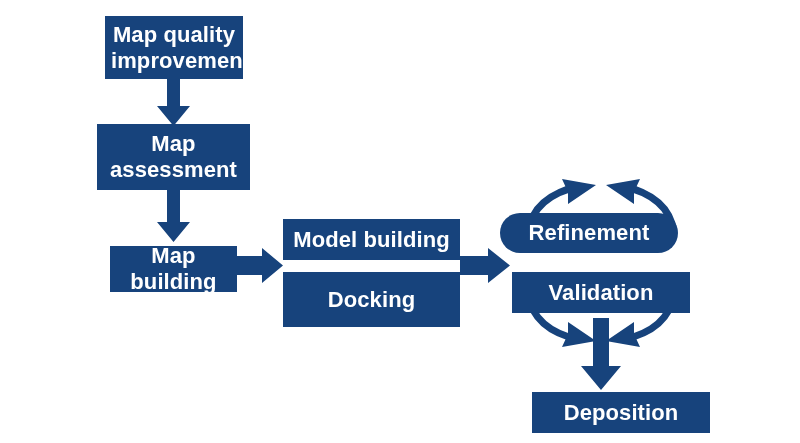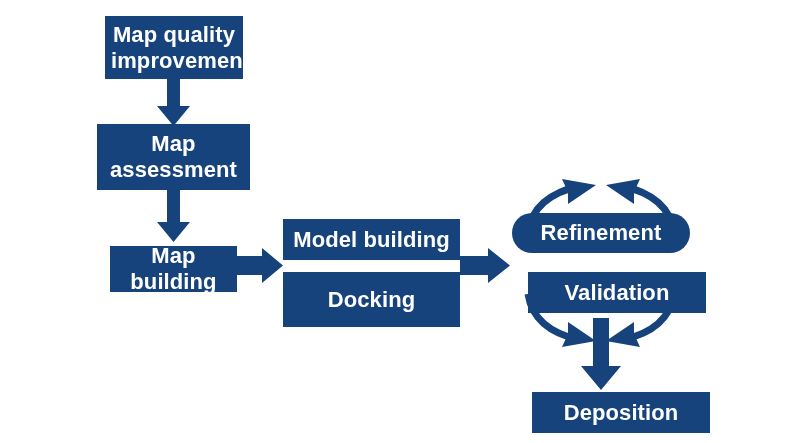--- a/index.html
+++ b/index.html
@@ -37,22 +37,22 @@
   .node span {
     display: block;
     width: 100%;
   }
   
   #node-map-quality      { left: 105px; top: 16px;  width: 138px; height: 63px; }
   #node-map-improvement  { left: 97px;  top: 124px; width: 153px; height: 66px; }
   #node-map-symmetry     { left: 110px; top: 246px; width: 127px; height: 46px; }
   #node-model-building   { left: 283px; top: 212px; width: 177px; height: 41px; margin-top: 7px; }
   #node-docking          { left: 283px; top: 272px; width: 177px; height: 55px; }
-  #node-refinement       { left: 512px; top: 213px; width: 178px; height: 40px; border-radius: 20px; }
-  #node-validation       { left: 512px; top: 272px; width: 178px; height: 41px; margin-left: 16px; }
+  #node-refinement       { left: 500px; top: 213px; width: 178px; height: 40px; border-radius: 20px; }
+  #node-validation       { left: 512px; top: 272px; width: 178px; height: 41px; }
   #node-deposition       { left: 512px; top: 392px; width: 178px; height: 41px; margin-left: 20px; }
 
   
   #cycle-inner-band {
     position: absolute;
     left: 516px;
     top: 253px;
     width: 170px;
     height: 19px;
     background: #ffffff;

